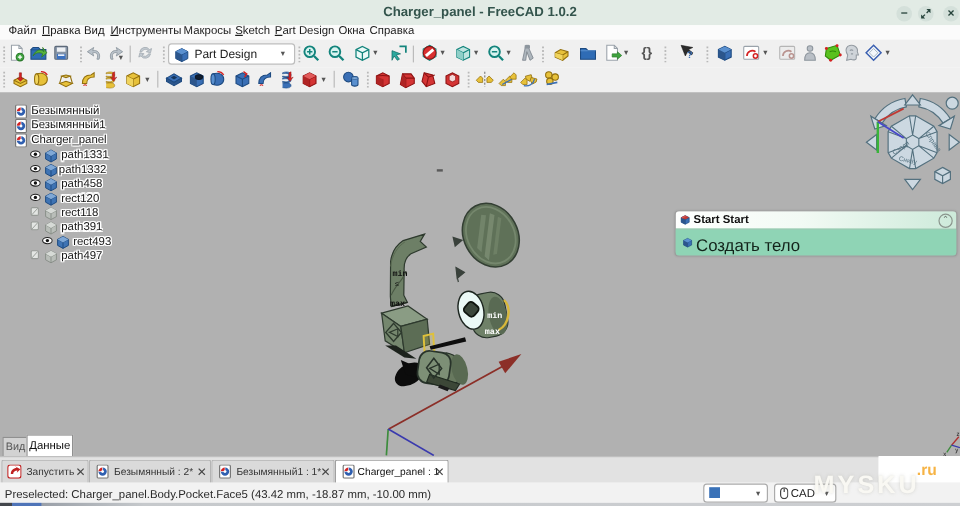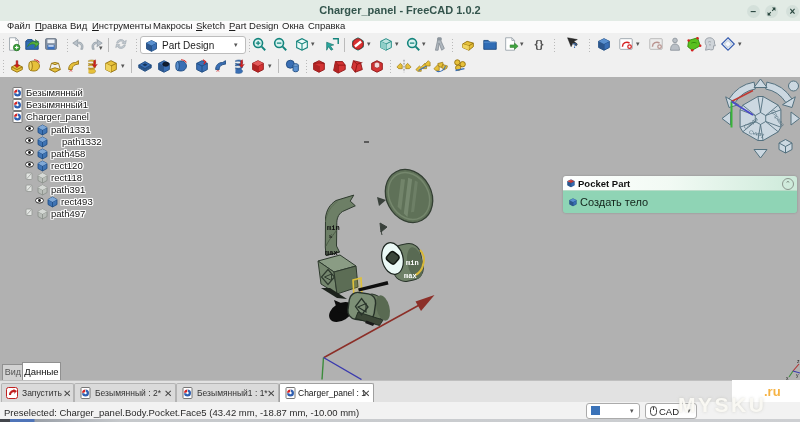--- a/index.html
+++ b/index.html
@@ -710,21 +710,21 @@
       </svg><span style="margin-left:3px">Charger_panel</span></div>
 <div class="trow" style="left:25px;top:47px"><svg width="9" height="9" viewBox="0 0 9 9">
         <use href="#eye"></use>
       </svg><svg width="11" height="12" viewBox="0 0 11 12" style="margin-left:3px">
         <use href="#bcube"></use>
       </svg><span style="margin-left:3px">path1331</span></div>
 <div class="trow" style="left:25px;top:59px"><svg width="9" height="9" viewBox="0 0 9 9">
         <use href="#eye"></use>
       </svg><svg width="11" height="12" viewBox="0 0 11 12" style="margin-left:3px">
         <use href="#bcube"></use>
-      </svg><span style="margin-left:14px">path1332</span></div>
+      </svg><span style="margin-left:1px">path1332</span></div>
 <div class="trow" style="left:25px;top:71px"><svg width="9" height="9" viewBox="0 0 9 9">
         <use href="#eye"></use>
       </svg><svg width="11" height="12" viewBox="0 0 11 12" style="margin-left:3px">
         <use href="#bcube"></use>
       </svg><span style="margin-left:3px">path458</span></div>
 <div class="trow" style="left:25px;top:83px"><svg width="9" height="9" viewBox="0 0 9 9">
         <use href="#eye"></use>
       </svg><svg width="11" height="12" viewBox="0 0 11 12" style="margin-left:3px">
         <use href="#bcube"></use>
       </svg><span style="margin-left:3px">rect120</span></div>
@@ -746,28 +746,28 @@
 <div class="trow" style="left:25px;top:131px"><svg width="9" height="9" viewBox="0 0 9 9">
         <use href="#hbox"></use>
       </svg><svg width="11" height="12" viewBox="0 0 11 12" style="margin-left:3px">
         <use href="#gcube"></use>
       </svg><span style="margin-left:3px">path497</span></div>
 <div class="abs" id="startpanel">
 <div class="abs" id="sphead">
 <svg class="abs" style="left:3px;top:2px" width="10" height="10" viewBox="0 0 18 18">
           <use href="#ypartc"></use>
         </svg>
-<span class="abs" style="left:15px;top:1.5px;font-size:9.5px;font-weight:bold;color:#111">Pocket Part</span>
+<span class="abs" style="left:15px;top:1.5px;font-size:9.5px;font-weight:bold;color:#111">Start Start</span>
 <div class="abs" style="left:219px;top:1.5px;width:10px;height:10px;border-radius:50%;border:1px solid #8b968e;color:#6a756d;font-size:7px;text-align:center;line-height:9px">⌃</div>
 </div>
 <div class="abs" id="spbody">
 <svg class="abs" style="left:5px;top:6px" width="10" height="10" viewBox="0 0 18 18">
           <use href="#ypartb"></use>
         </svg>
-<span class="abs" style="left:17px;top:5px;font-size:11px;color:#13241b">Создать тело</span>
+<span class="abs" style="left:17px;top:5px;font-size:14px;color:#13241b">Создать тело</span>
 </div>
 </div>
 <div class="abs" id="vdtabs">
 <span class="abs" style="left:0;top:2px;width:20px;height:15px;background:#d2d2d2;border:1px solid #909090;color:#555;text-align:center;line-height:15px;font-size:9px">Вид</span>
 <span class="abs" style="left:20px;top:0;width:37px;height:17px;background:#fff;border:1px solid #909090;color:#111;text-align:center;line-height:17px">Данные</span>
 </div>
 </div>
 <div class="abs" id="mditabs">
 <div class="abs mtab" style="left:1px;width:71px">
 <svg class="abs" style="left:4px;top:3px" width="12" height="12" viewBox="0 0 12 12">

